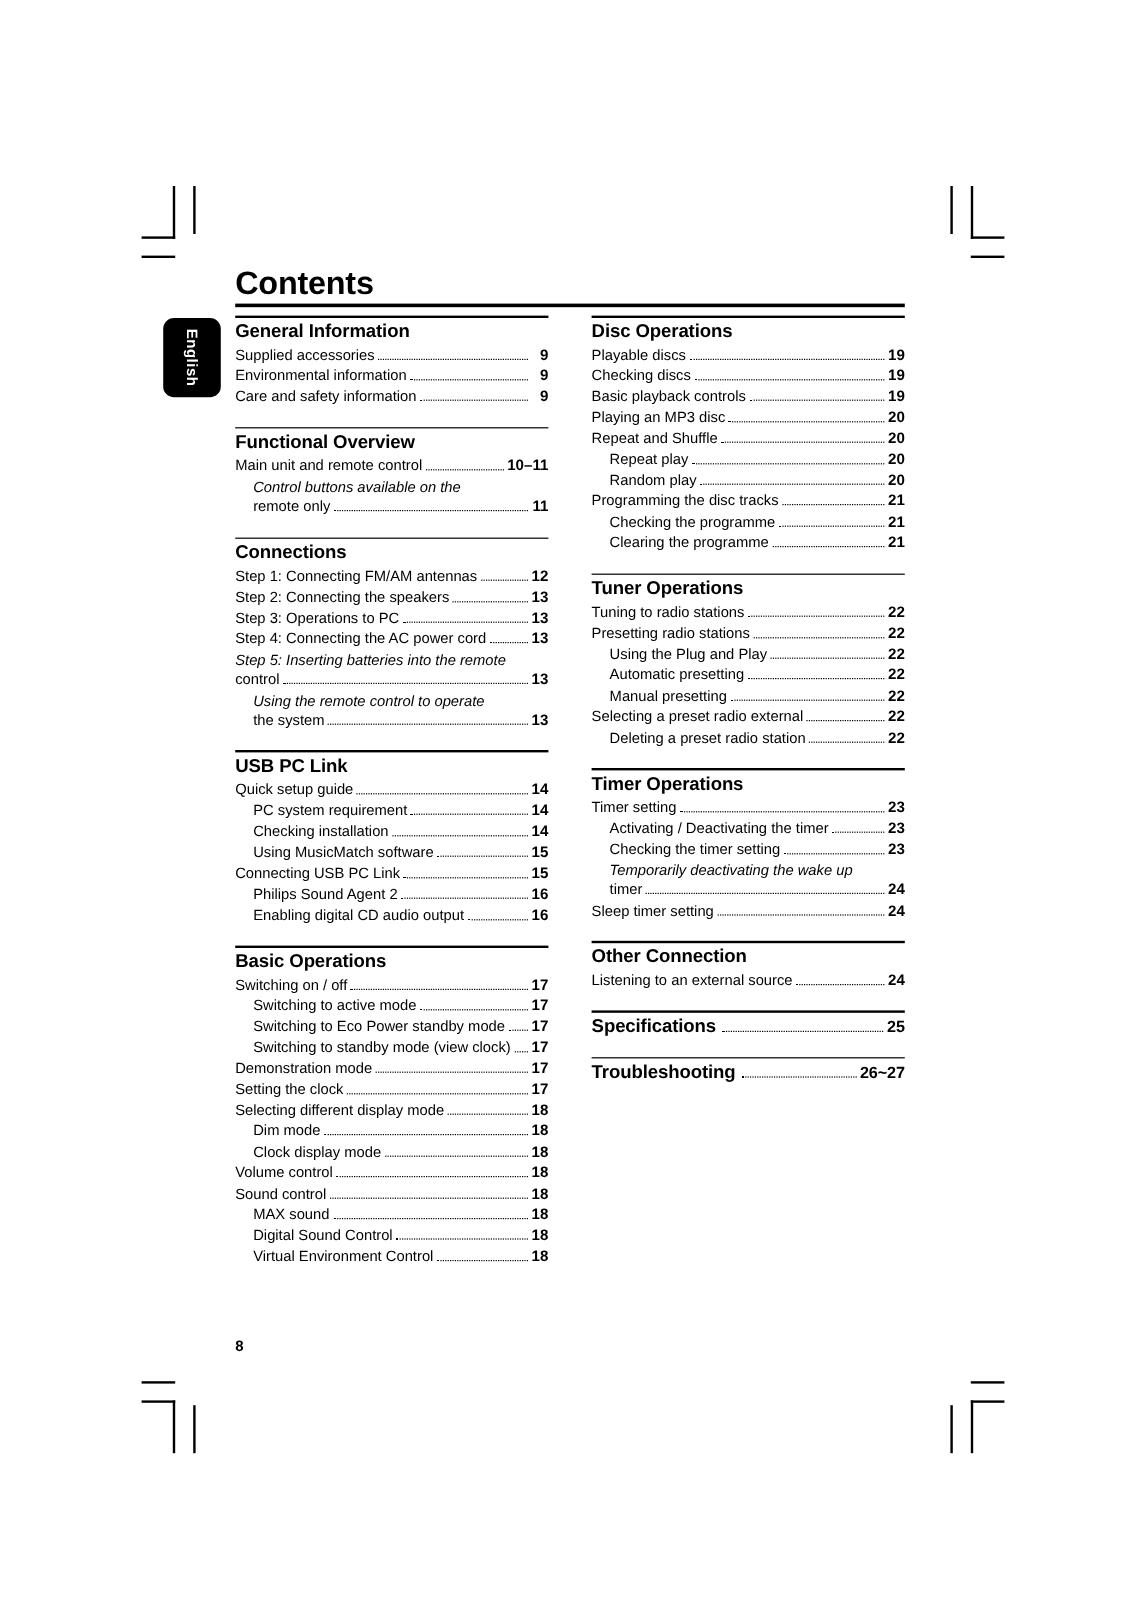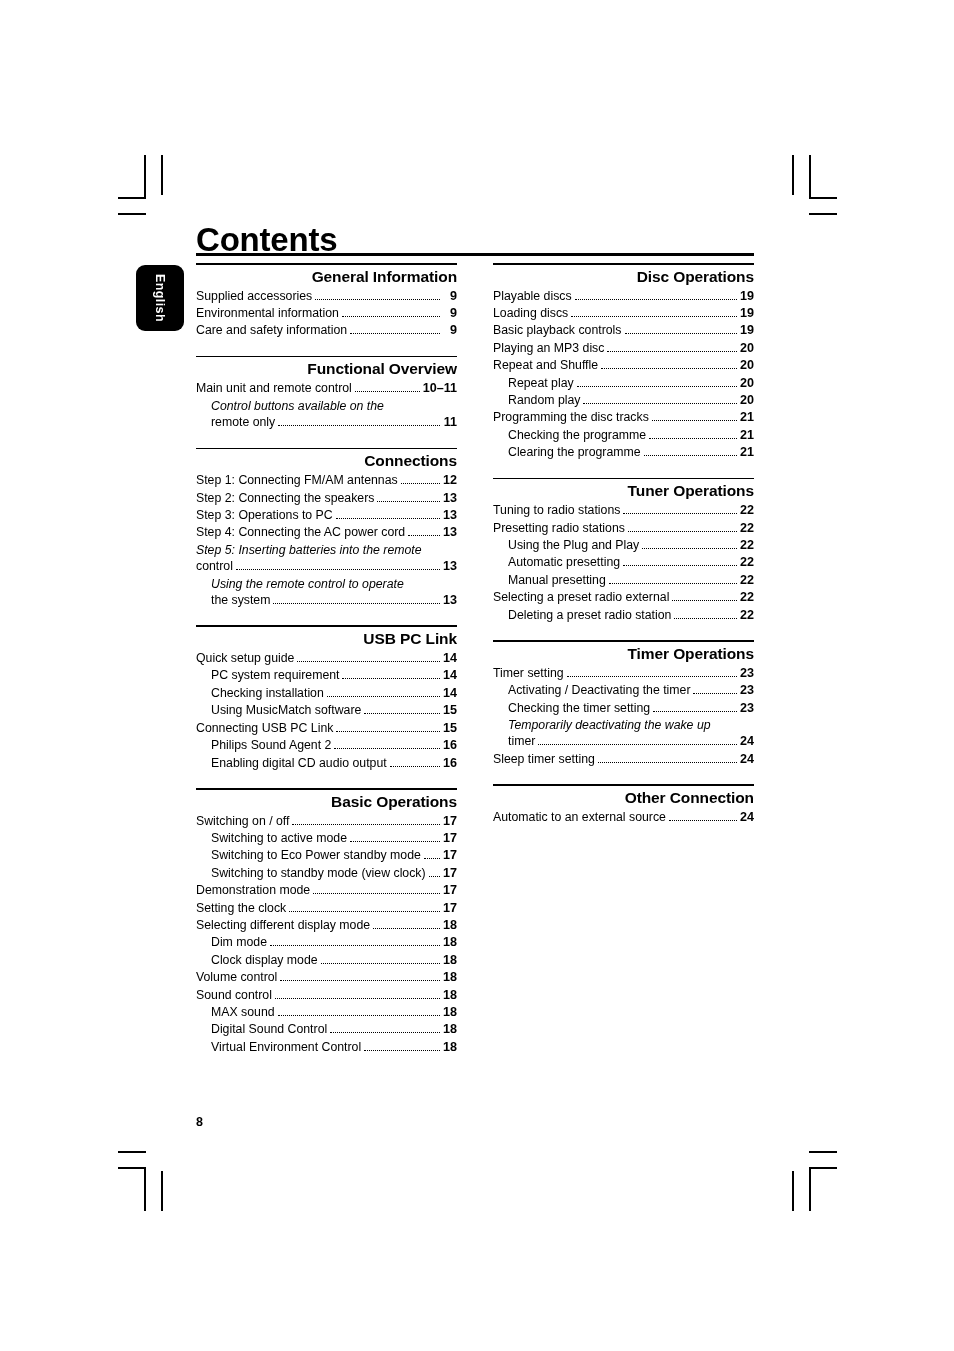--- a/index.html
+++ b/index.html
@@ -45,21 +45,21 @@
     display: flex;
     align-items: center;
     justify-content: center;
   }
 
   
   .contents-title {
     position: absolute;
     left: 196px;
     top: 221px;
-    font-size: 33px;
+    font-size: 27px;
     font-weight: bold;
     letter-spacing: -0.2px;
   }
   .title-rule {
     position: absolute;
     left: 196px;
     top: 253px;
     width: 558px;
     height: 3px;
     background: #000;
@@ -81,21 +81,20 @@
     height: 1.6px;
     background: #000;
     margin-bottom: 3px;
   }
   .section-head {
     font-size: 15.5px;
     font-weight: bold;
     letter-spacing: -0.1px;
     margin-bottom: 2px;
     white-space: nowrap;
-    text-align: right;
   }
   
   .section-head.with-page {
     display: flex;
     align-items: baseline;
     gap: 0;
   }
   .section-head.with-page .lead {
     flex: 1 1 auto;
     border-bottom: 1.4px dotted #000;
@@ -373,21 +372,21 @@
     <div class="col" id="col-right">
         <div class="section">
           <div class="section-rule"></div>
           <div class="section-head"><span>Disc Operations</span></div>
           <div class="entry">
             <span class="txt">Playable discs</span>
             <span class="lead"></span>
             <span class="pg">19</span>
           </div>
           <div class="entry">
-            <span class="txt">Loading discs</span>
+            <span class="txt">Checking discs</span>
             <span class="lead"></span>
             <span class="pg">19</span>
           </div>
           <div class="entry">
             <span class="txt">Basic playback controls</span>
             <span class="lead"></span>
             <span class="pg">19</span>
           </div>
           <div class="entry">
             <span class="txt">Playing an MP3 disc</span>
@@ -494,23 +493,39 @@
           <div class="entry">
             <span class="txt">Sleep timer setting</span>
             <span class="lead"></span>
             <span class="pg">24</span>
           </div>
         </div>
         <div class="section">
           <div class="section-rule"></div>
           <div class="section-head"><span>Other Connection</span></div>
           <div class="entry">
-            <span class="txt">Automatic to an external source</span>
+            <span class="txt">Listening to an external source</span>
             <span class="lead"></span>
             <span class="pg">24</span>
+          </div>
+        </div>
+        <div class="section">
+          <div class="section-rule"></div>
+          <div class="section-head with-page">
+            <span>Specifications</span>
+            <span class="lead"></span>
+            <span class="pg">25</span>
+          </div>
+        </div>
+        <div class="section">
+          <div class="section-rule"></div>
+          <div class="section-head with-page">
+            <span>Troubleshooting</span>
+            <span class="lead"></span>
+            <span class="pg">26~27</span>
           </div>
         </div>
       </div>
   </div>
 
   <div class="folio">8</div>
 
 </div>
 
 </body></html>

